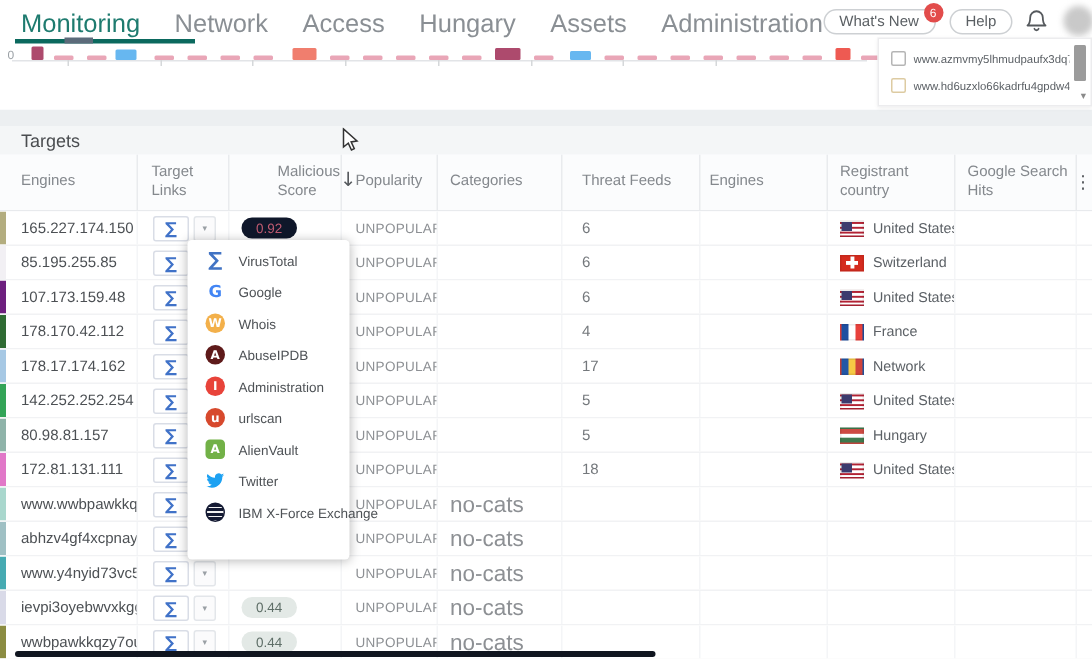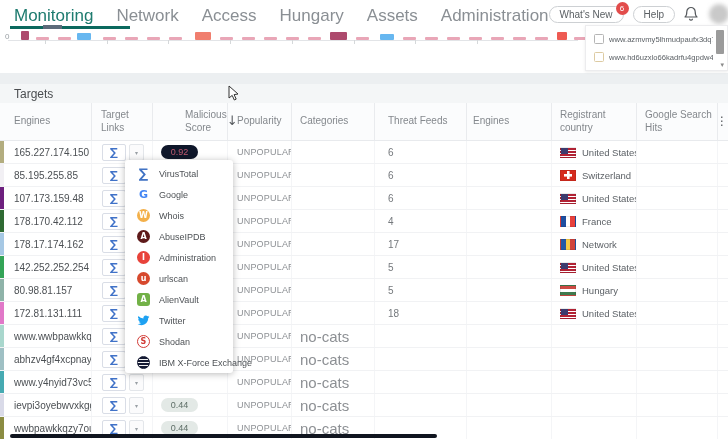--- a/index.html
+++ b/index.html
@@ -616,22 +616,18 @@
     </div>
     <div class="mitem">
       <span class="mi">
         <svg width="13" height="13" viewBox="0 0 24 24">
           <path fill="#1da1f2" d="M23 4.9c-.8.4-1.7.6-2.6.8a4.5 4.5 0 0 0 2-2.5c-.9.5-1.9.9-2.9 1.1a4.5 4.5 0 0 0-7.7 4.1A12.8 12.8 0 0 1 2.5 3.7a4.5 4.5 0 0 0 1.4 6 4.4 4.4 0 0 1-2-.6v.1a4.5 4.5 0 0 0 3.6 4.4 4.5 4.5 0 0 1-2 .1 4.5 4.5 0 0 0 4.2 3.1A9 9 0 0 1 1 18.6a12.7 12.7 0 0 0 6.9 2c8.3 0 12.8-6.9 12.8-12.8v-.6c.9-.6 1.6-1.4 2.3-2.3z"></path>
         </svg>
       </span>
       <span class="mlabel">Twitter</span>
     </div>
     <div class="mitem">
-      <span class="mi i-shodan"></span>
-      <span class="mlabel">Shodan</span>
-    </div>
-    <div class="mitem">
       <span class="mi i-ibm-xforce"></span>
       <span class="mlabel">IBM X-Force Exchange</span>
     </div>
   </div>
 
 <div class="bottom-bar"></div>
 
 </body></html>

